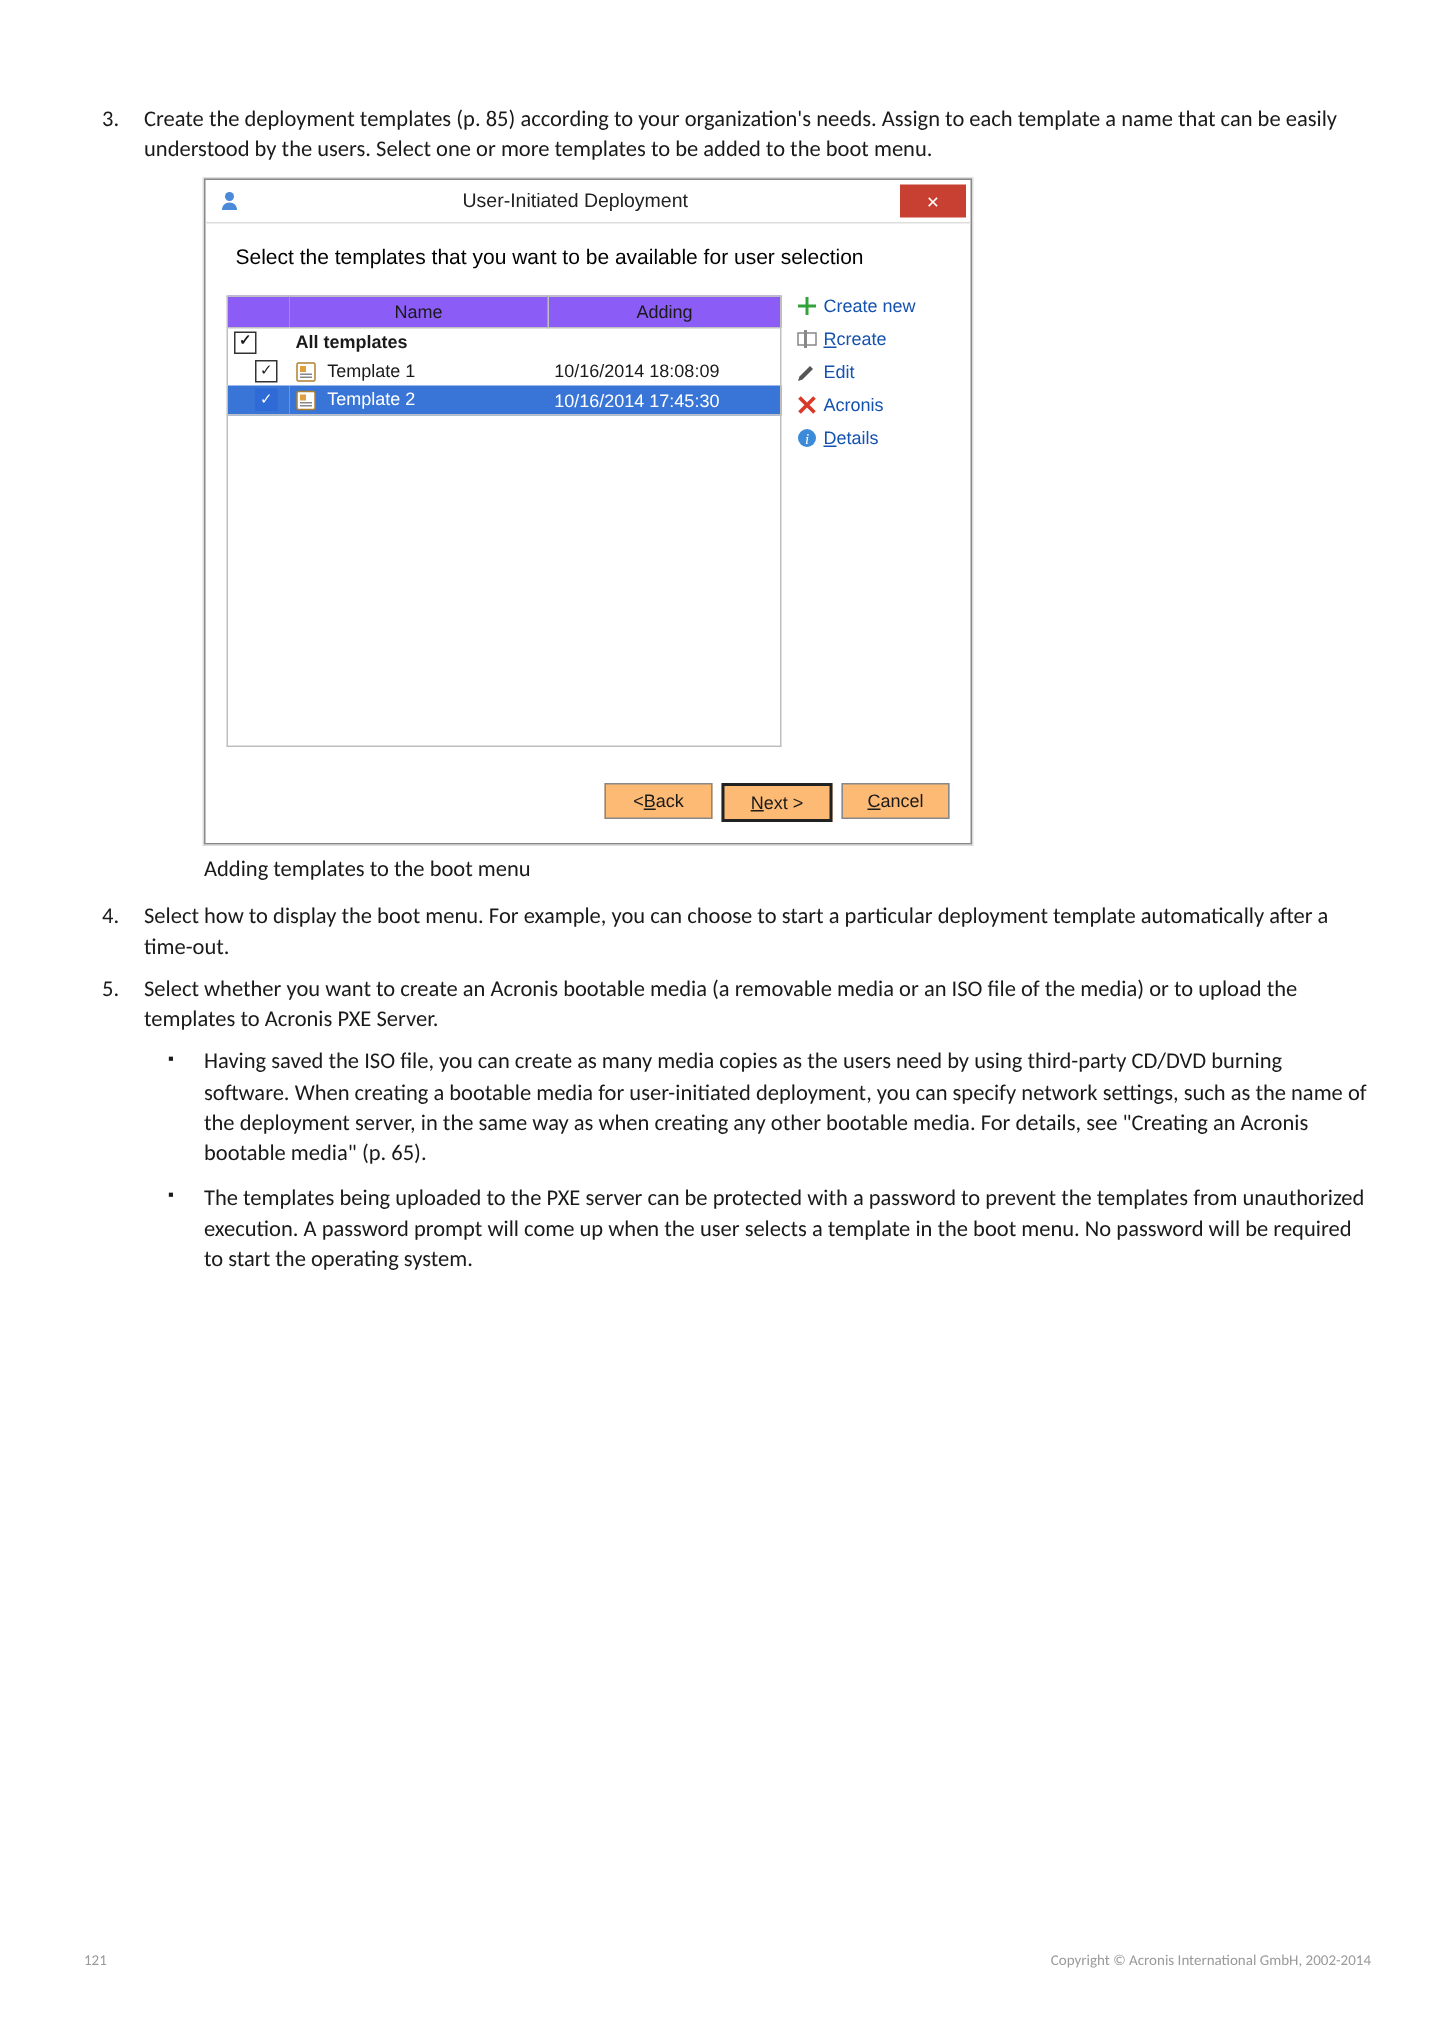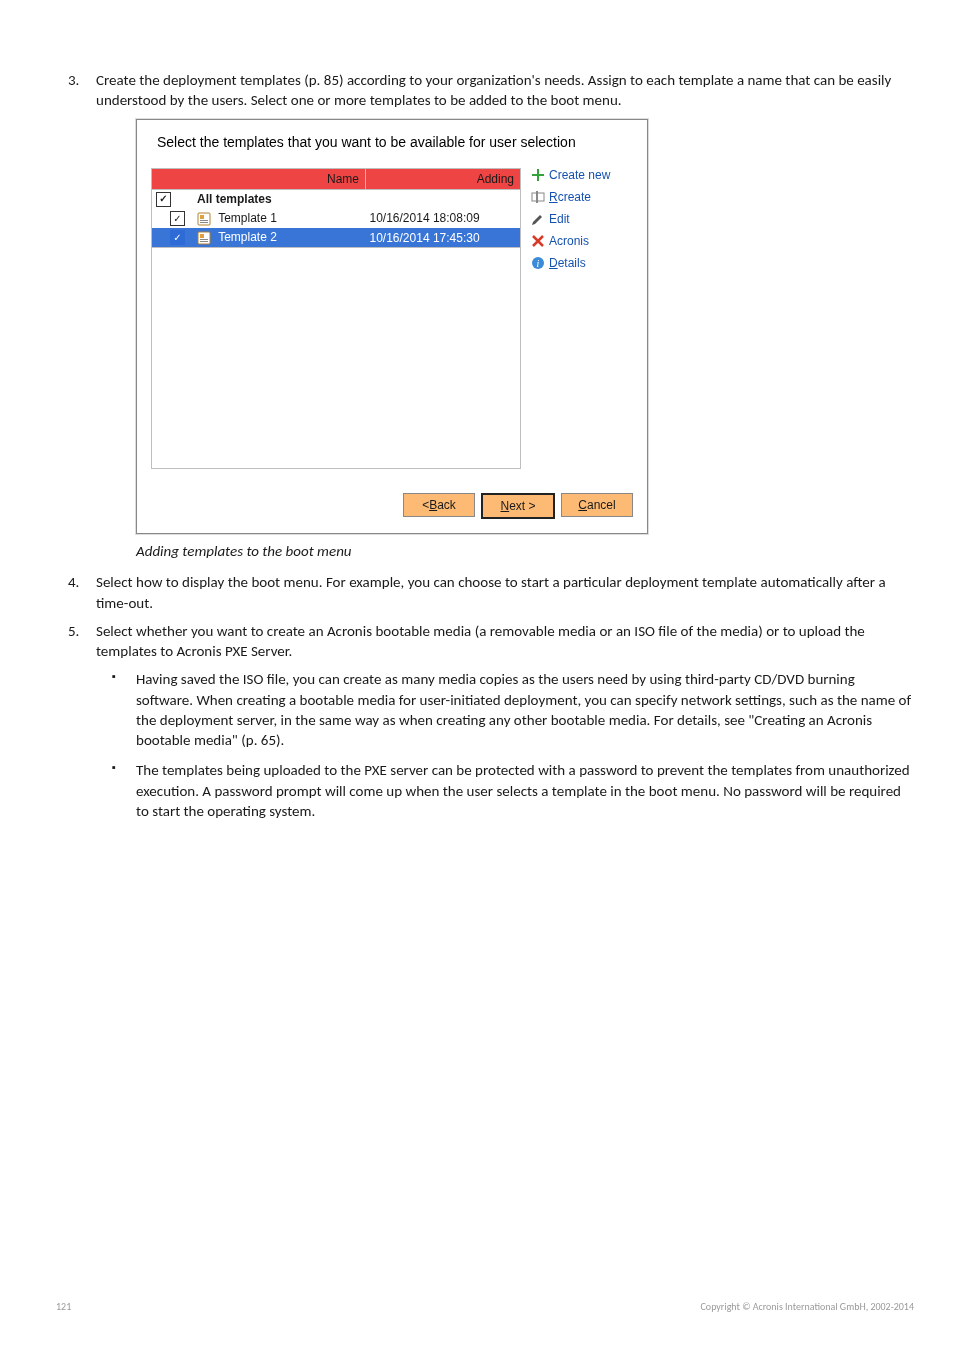--- a/index.html
+++ b/index.html
@@ -2,32 +2,32 @@
 <html><head>
 <meta charset="utf-8">
 <style>
   html,body{margin:0;padding:0;background:#fff;font-family:Calibri,"Segoe UI",Arial,sans-serif;color:#1a1a1a}
   .page{width:954px;height:1349px;position:relative;box-sizing:border-box;padding:70px 40px 0 56px}
   .ol-num{position:absolute;left:-28px;top:0;font-size:15px}
   .step{position:relative;margin:0 0 8px 40px;font-size:15px;line-height:1.35}
   .bullets{margin:8px 0 0 40px;padding-left:40px}
   .bullets>li{font-size:15px;line-height:1.35;margin-bottom:10px;list-style:none;position:relative}
   .bullets>li::before{content:"\25AA";position:absolute;left:-24px;top:1px;font-size:11px}
-  .caption{font-style:italic;margin:8px 0 12px 80px;font-size:15px}
+  .caption{margin:8px 0 12px 80px;font-size:15px}
   
   .dialog{width:510px;border:1px solid #888;margin:8px 0 2px 80px;box-shadow:0 0 0 1px #ddd;font-family:"Segoe UI",Tahoma,Arial,sans-serif}
   .titlebar{height:28px;display:flex;align-items:center;position:relative;border-bottom:1px solid #ddd}
   .titlebar .tb-icon{width:16px;height:16px;margin:0 6px 0 8px;display:inline-block}
   .titlebar .tb-text{flex:1;text-align:center;font-size:13px;color:#222}
   .closebtn{width:44px;height:22px;background:#c84031;color:#fff;display:flex;align-items:center;justify-content:center;font-size:14px;margin-right:3px;cursor:pointer}
   .subtitle{color:#000000;font-size:14px;padding:14px 18px 18px 20px}
   .body{display:flex;padding:0 14px 14px 14px}
   .table-wrap{flex:1}
   table.tmpl{width:100%;border-collapse:collapse;border:1px solid #bfbfbf;font-size:12px}
-  table.tmpl th{background:#ef4444;border-bottom:1px solid #bfbfbf;border-right:1px solid #bfbfbf;text-align:right;padding:3px 6px;font-weight:400}
+  table.tmpl th{background:#8b5cf6;border-bottom:1px solid #bfbfbf;border-right:1px solid #bfbfbf;text-align:center;padding:3px 6px;font-weight:400}
   table.tmpl td{padding:2px 4px;vertical-align:middle}
   .check{display:inline-flex;align-items:center;justify-content:center;width:13px;height:13px;border:1px solid #333;background:#fff;font-size:10px;line-height:1;vertical-align:middle;margin-right:4px}
   .check.filled{background:#2e6bd6;border-color:#2e6bd6;color:#fff}
   .tpl-ico{display:inline-block;width:14px;height:14px;vertical-align:middle;margin-right:4px}
   tr.row-sel td{background:#3875d7;color:#fff}
   tr.row-sel td .tname{color:#fff}
   tr.row-all td{font-weight:600}
   .table-pad{height:220px;border:1px solid #bfbfbf;border-top:none}
   .side{width:102px;padding-left:10px}
   .side a{display:flex;align-items:center;font-size:12px;color:#1552b0;text-decoration:none;margin-bottom:8px;cursor:pointer}
@@ -42,20 +42,30 @@
 <body>
 
 <div class="page">
 
 <div class="step">
   <span class="ol-num">3.</span>
   <span>Create the deployment templates (p. 85) according to your organization's needs. Assign to each template a name that can be easily understood by the users. Select one or more templates to be added to the boot menu.</span>
 </div>
 
 <div class="dialog">
+  <div class="titlebar">
+    <span class="tb-icon">
+      <svg viewBox="0 0 16 16">
+            <circle cx="8" cy="5" r="3" fill="#4a8ad8"></circle>
+            <path d="M3 14c0-3 2-5 5-5s5 2 5 5" fill="#4a8ad8"></path>
+          </svg>
+    </span>
+    <span class="tb-text">User-Initiated Deployment</span>
+    <span class="closebtn">×</span>
+  </div>
   <div class="subtitle">Select the templates that you want to be available for user selection</div>
   <div class="body">
     <div class="table-wrap">
       <table class="tmpl">
         <thead>
           <tr>
             <th style="width:18px;border-right:none"></th>
             <th style="width:160px">Name</th>
             <th>Adding</th>
           </tr>

